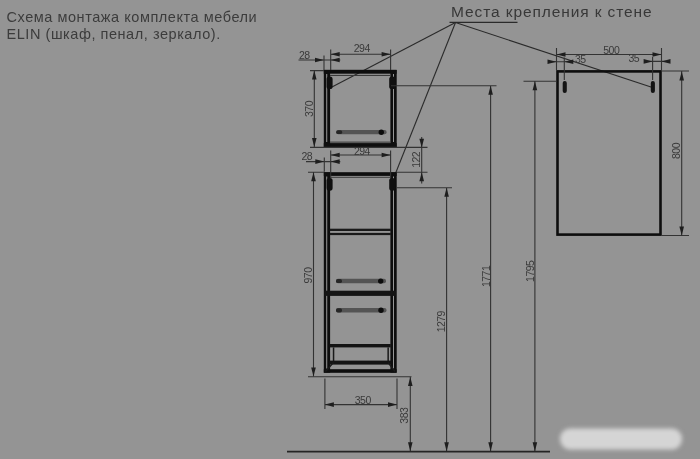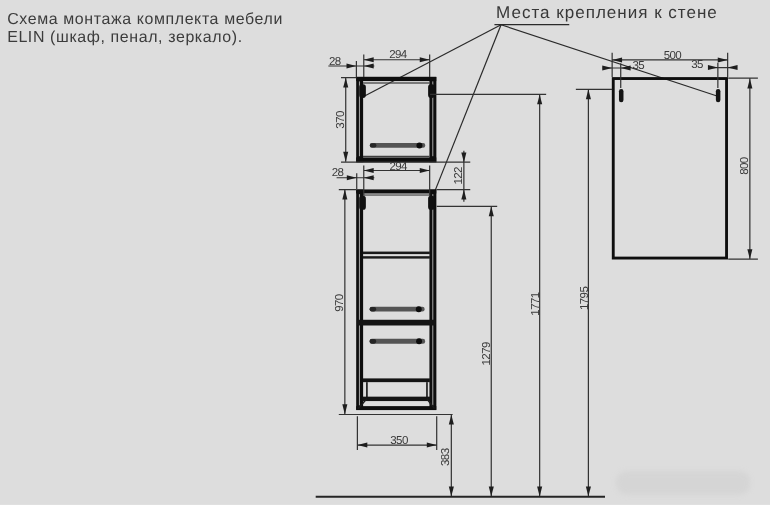--- a/index.html
+++ b/index.html
@@ -1,16 +1,16 @@
 <!DOCTYPE html>
 <html><head>
 <meta charset="utf-8">
 <style>
   html,body{margin:0;padding:0;background:#ffffff;}
-  #page{position:relative;width:700px;height:459px;background:#bef264;overflow:hidden;
+  #page{position:relative;width:700px;height:459px;background:#14b8a6;overflow:hidden;
         font-family:"Liberation Sans", sans-serif;filter:grayscale(1);}
   svg{position:absolute;left:0;top:0;}
   .dim{font-family:"Liberation Sans", sans-serif;font-size:10.5px;fill:#3a3a3a;letter-spacing:-0.55px;}
   .ln{stroke:#333333;stroke-width:1.1;fill:none;}
   .ar{fill:#1e1e1e;stroke:none;}
   .cab{fill:#0e0e0e;}
 </style>
 </head>
 <body>
 <div id="page">

